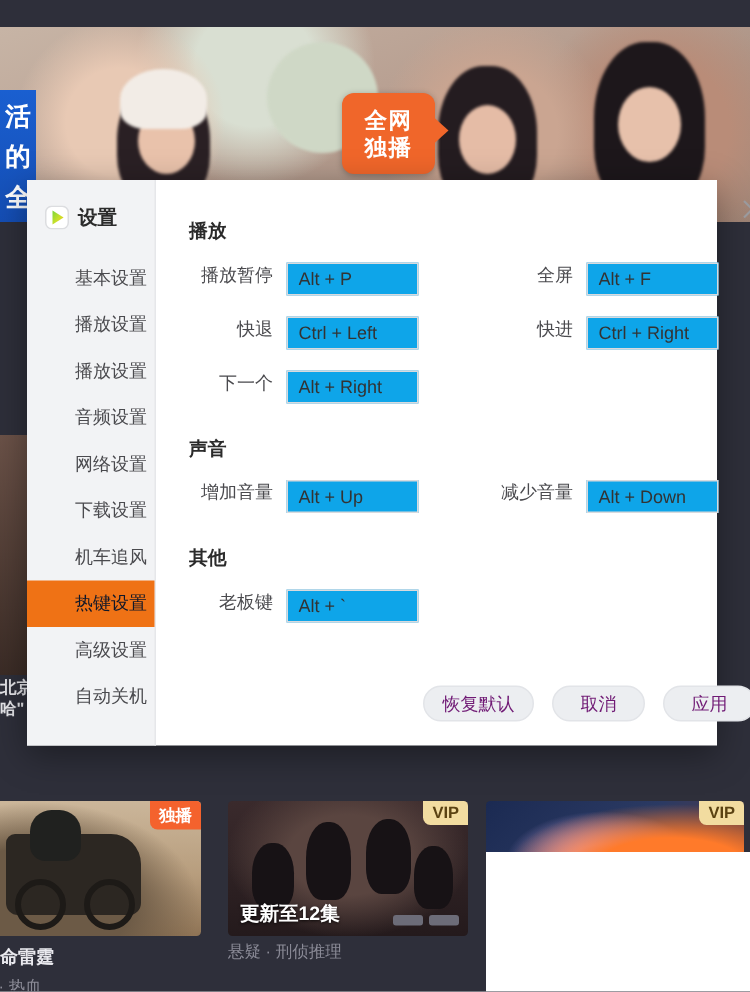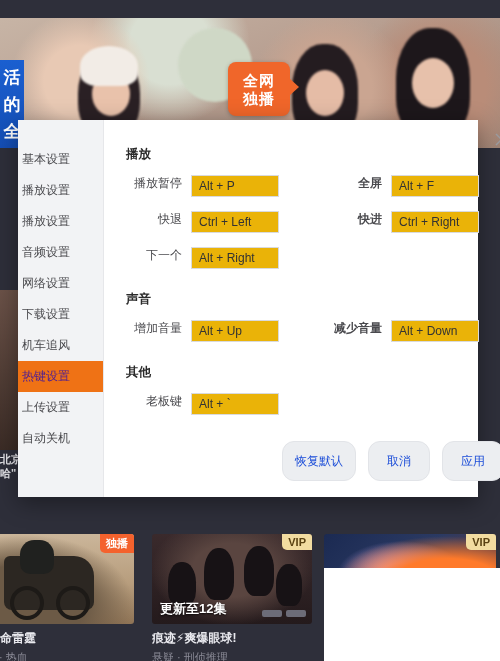--- a/index.html
+++ b/index.html
@@ -147,23 +147,23 @@
     padding-top: 12px;
   }
   .brand { display: flex; align-items: center; gap: 6px; padding: 0 0 0 12px; height: 26px; }
   .brand-logo { width: 16px; height: 16px; position: relative; }
   .brand-text { font-size: 13px; color: #2b2b2b; font-weight: bold; }
 
   .nav { margin-top: 12px; }
   .nav-item {
     height: 31px; line-height: 31px;
     font-size: 12px; color: #4a4a4e;
-    padding-left: 4px; cursor: pointer; white-space: nowrap;
-  }
-  .nav-item.active { background: #ef7215; color: #4c1d95; font-weight: normal; }
+    padding-left: 32px; cursor: pointer; white-space: nowrap;
+  }
+  .nav-item.active { background: #ef7215; color: #0f172a; font-weight: normal; }
 
   .dlg-main { flex: 1; position: relative; padding: 26px 18px 0 22px; }
   .close-btn {
     position: absolute; right: 10px; top: 8px; width: 22px; height: 22px;
     display: flex; align-items: center; justify-content: center;
     color: #9a9a9e; font-size: 16px; cursor: pointer; line-height: 1;
   }
 
   .sec-title {
     font-size: 12.5px; font-weight: bold; color: #2b2b2b;
@@ -175,35 +175,35 @@
   .row { display: flex; align-items: center; height: 30px; margin-bottom: 6px; }
   .cell { display: flex; }
   .cell.left { width: 180px; }
   .cell.right { width: 170px; margin-left: 28px; }
   .lbl {
     font-size: 12px; color: #4a4a4e; text-align: right;
     width: 56px; margin-right: 9px; white-space: nowrap;
   }
   .hk-input {
     width: 88px; height: 22px; line-height: 20px;
-    border: 1px solid #d9dadd; background: #eab308;
+    border: 1px solid #d9dadd; background: #0ea5e9;
     font-size: 12px; color: #333; padding: 0 7px;
     font-family: "Liberation Sans", sans-serif;
     outline: none;
   }
-  .cell.right .lbl { width: 48px; font-weight: bold; }
+  .cell.right .lbl { width: 48px; }
 
   .footer {
     position: absolute; right: 18px; bottom: 16px;
     display: flex; gap: 12px;
   }
   .btn {
-    min-width: 62px; height: 40px; border-radius: 12px;
+    min-width: 62px; height: 24px; border-radius: 12px;
     background: #eceef1; border: 1px solid #e2e4e8;
-    font-size: 12px; color: #1d4ed8; cursor: pointer;
+    font-size: 12px; color: #701a75; cursor: pointer;
     display: flex; align-items: center; justify-content: center;
     padding: 0 12px;
     font-family: "Liberation Sans", sans-serif;
   }
 </style>
 </head>
 <body>
 
 <div id="bg">
 
@@ -256,50 +256,65 @@
         <div class="blob" style="left:52px;top:14px;width:30px;height:52px;"></div>
         <div class="blob" style="left:92px;top:12px;width:30px;height:50px;"></div>
         <div class="blob" style="left:124px;top:30px;width:26px;height:42px;"></div>
         <div class="ep-label">更新至12集</div>
         <div class="mini-meta">
             <i></i>
             <i></i>
           </div>
         <div class="tag tag-vip">VIP</div>
       </div>
-      <div class="title">痕迹⚡爽爆眼球!</div>
       <div class="sub">悬疑 · 刑侦推理</div>
     </div>
 
     <div class="card card3">
       <div class="poster">
         <div class="tag tag-vip">VIP</div>
       </div>
       <div class="title"></div>
       <div class="sub"></div>
     </div>
 
   </div>
 
   <div class="white-occluder"></div>
 </div>
 
 <div id="dialog">
 
   <div class="dlg-sidebar">
+    <div class="brand">
+      <span class="brand-logo">
+        <svg width="16" height="16" viewBox="0 0 16 16">
+          <defs>
+            <linearGradient id="pl" x1="0" y1="0" x2="1" y2="1">
+              <stop offset="0%" stop-color="#7ad63a"></stop>
+              <stop offset="55%" stop-color="#c9e02a"></stop>
+              <stop offset="100%" stop-color="#f6c21a"></stop>
+            </linearGradient>
+          </defs>
+          <rect x="0.5" y="0.5" width="15" height="15" rx="4" fill="#ffffff" stroke="#dcdde0"></rect>
+          <path d="M5 3.4 L12.4 8 L5 12.6 Z" fill="url(#pl)"></path>
+        </svg>
+      </span>
+      <span class="brand-text">设置</span>
+    </div>
     <div class="nav" id="nav">
         <div class="nav-item">基本设置</div>
         <div class="nav-item">播放设置</div>
         <div class="nav-item">播放设置</div>
         <div class="nav-item">音频设置</div>
         <div class="nav-item">网络设置</div>
         <div class="nav-item">下载设置</div>
         <div class="nav-item">机车追风</div>
         <div class="nav-item active">热键设置</div>
-        <div class="nav-item">上传设置</div>
+        <div class="nav-item">高级设置</div>
         <div class="nav-item">自动关机</div>
       </div>
   </div>
 
   <div class="dlg-main">
     <div class="close-btn">
       <svg width="13" height="13" viewBox="0 0 13 13">
         <line x1="1" y1="1" x2="12" y2="12" stroke="currentColor" stroke-width="1.4"></line>
         <line x1="12" y1="1" x2="1" y2="12" stroke="currentColor" stroke-width="1.4"></line>
       </svg>

